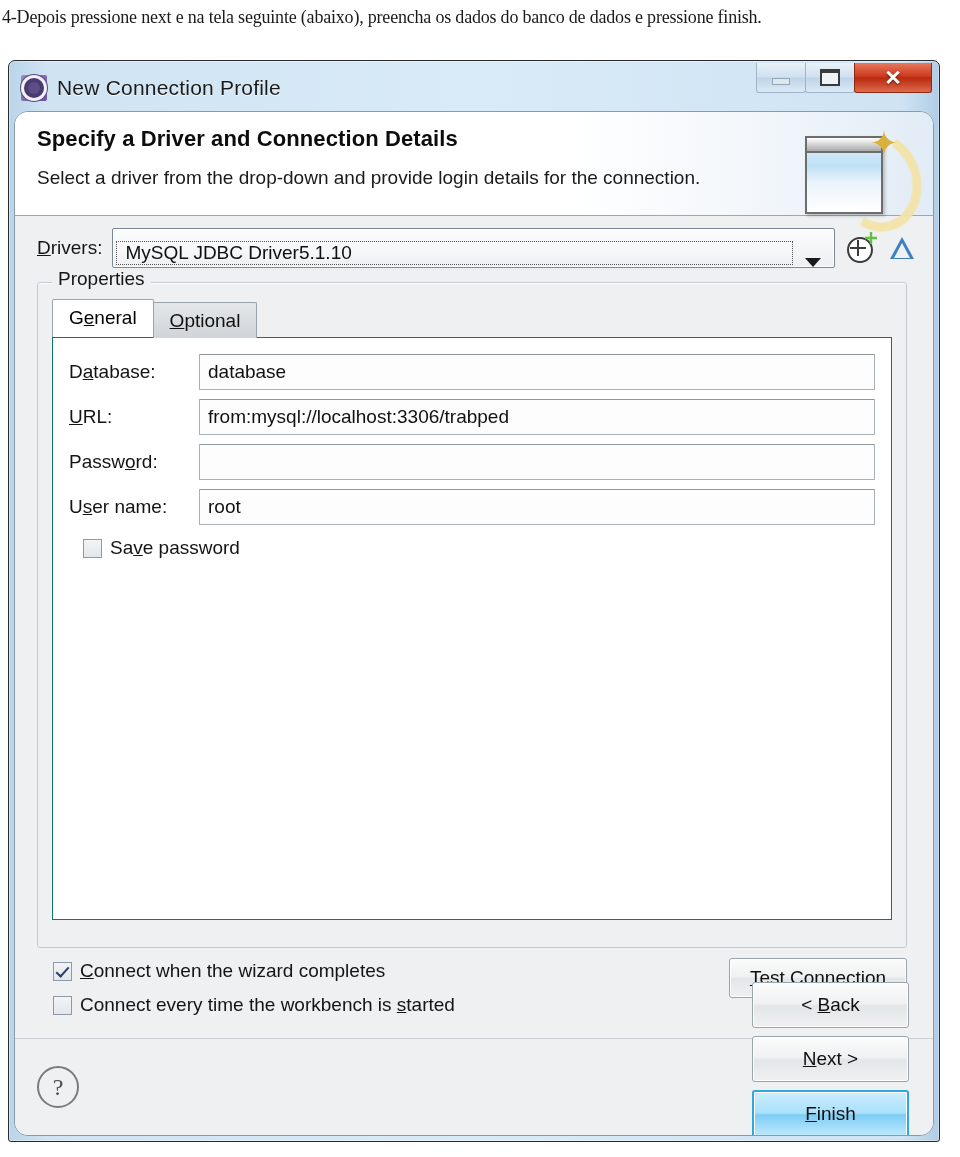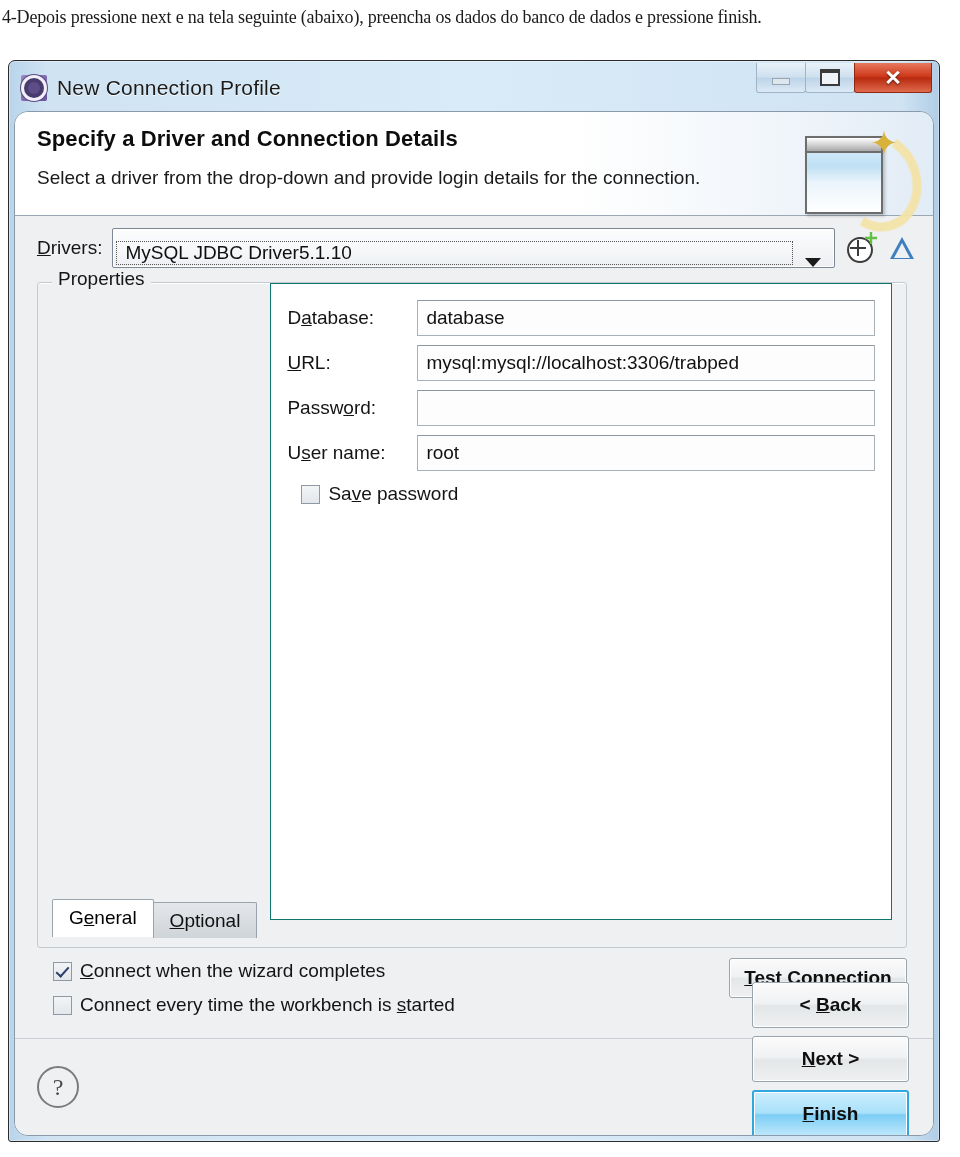--- a/index.html
+++ b/index.html
@@ -309,21 +309,21 @@
 
   
   .group {
     margin: 4px 26px 0 22px;
     border: 1px solid #c3cad0;
     border-radius: 3px;
     padding: 0 0 10px 0;
     position: relative;
     flex: 1;
     display: flex;
-    flex-direction: row;
+    flex-direction: column;
     background: transparent;
     box-shadow: 0 1px 0 #ffffff inset;
   }
   .group-legend {
     position: absolute;
     top: -15px;
     left: 14px;
     background: #eef0f1;
     padding: 0 6px;
     font-size: 19px;
@@ -440,21 +440,20 @@
   .btn {
     font-size: 19px;
     color: #0f0f0f;
     background: linear-gradient(to bottom,#fbfbfb 0%,#f0f1f2 46%,#e3e6e8 52%,#eff0f1 100%);
     border: 1px solid #9aa4ad;
     border-radius: 3px;
     padding: 8px 14px;
     text-align: center;
     white-space: nowrap;
     box-shadow: inset 0 0 0 1px #ffffff;
-    font-weight: bold;
   }
   .btn u { text-decoration: underline; }
   .test-connection {
     position: absolute;
     right: 26px;
     top: 10px;
     width: 178px;
     box-sizing: border-box;
   }
 
@@ -559,21 +558,21 @@
 
       <div class="tab-panel">
 
         <div class="form-row">
           <div class="form-label">D<u>a</u>tabase:</div>
           <div class="form-input">database</div>
         </div>
 
         <div class="form-row">
           <div class="form-label"><u>U</u>RL:</div>
-          <div class="form-input">mysql:mysql://localhost:3306/trabped</div>
+          <div class="form-input">from:mysql://localhost:3306/trabped</div>
         </div>
 
         <div class="form-row">
           <div class="form-label">Passw<u>o</u>rd:</div>
           <div class="form-input"></div>
         </div>
 
         <div class="form-row">
           <div class="form-label">U<u>s</u>er name:</div>
           <div class="form-input">root</div>

